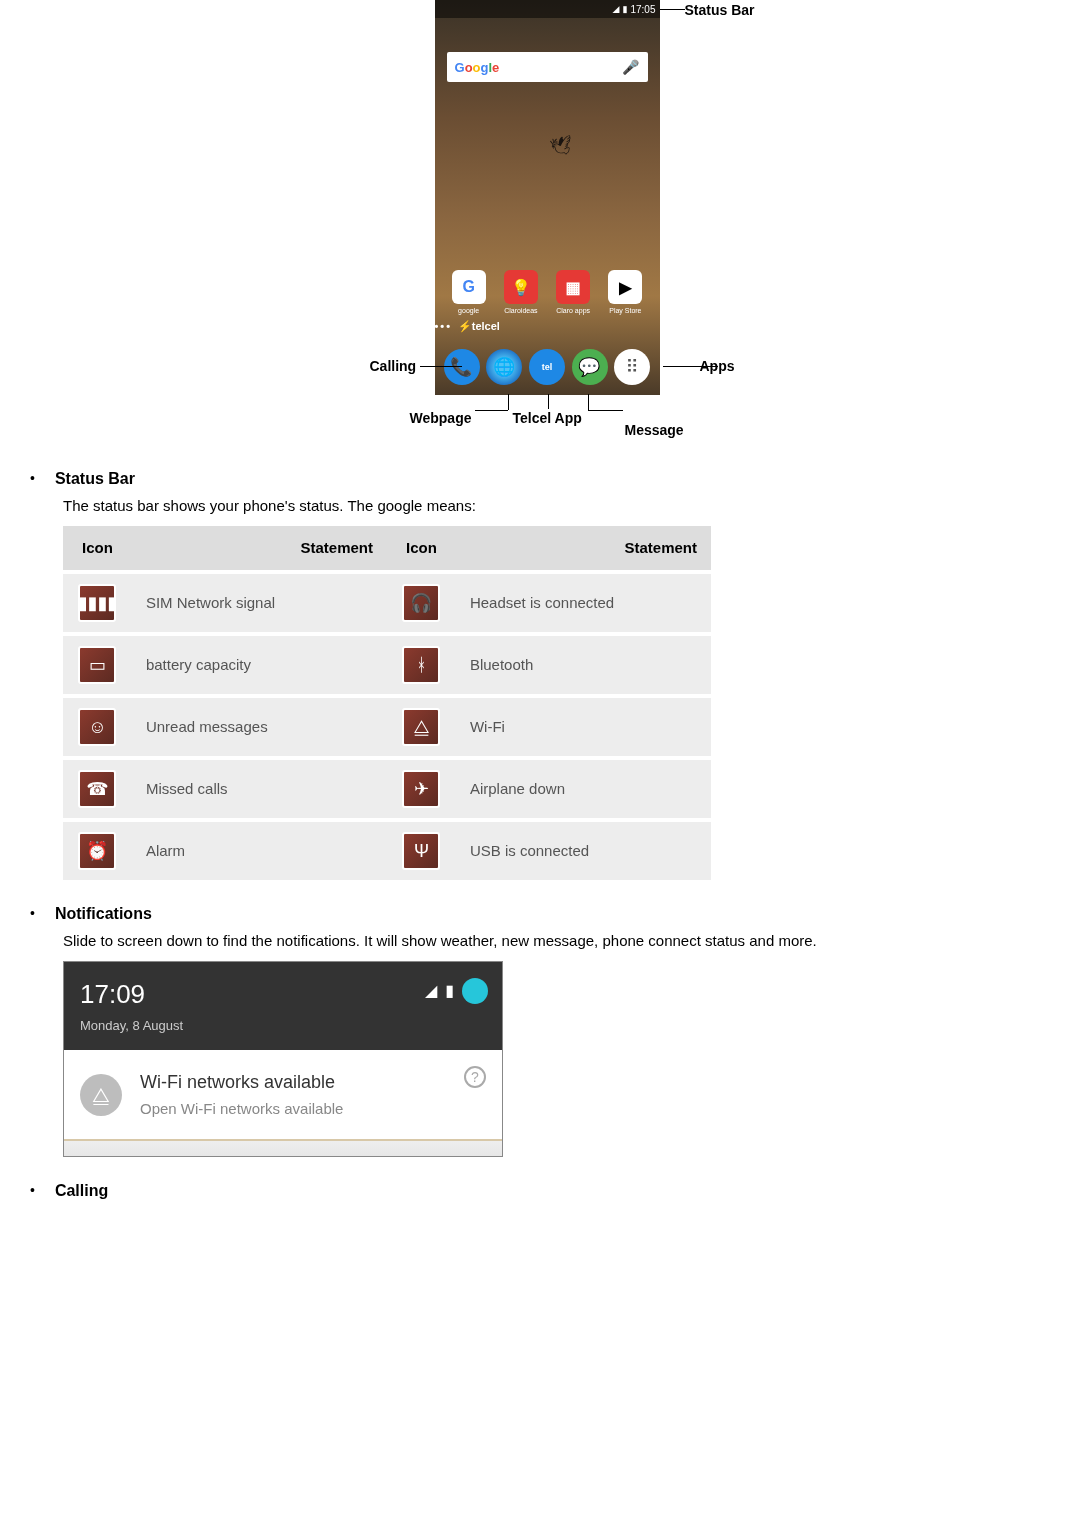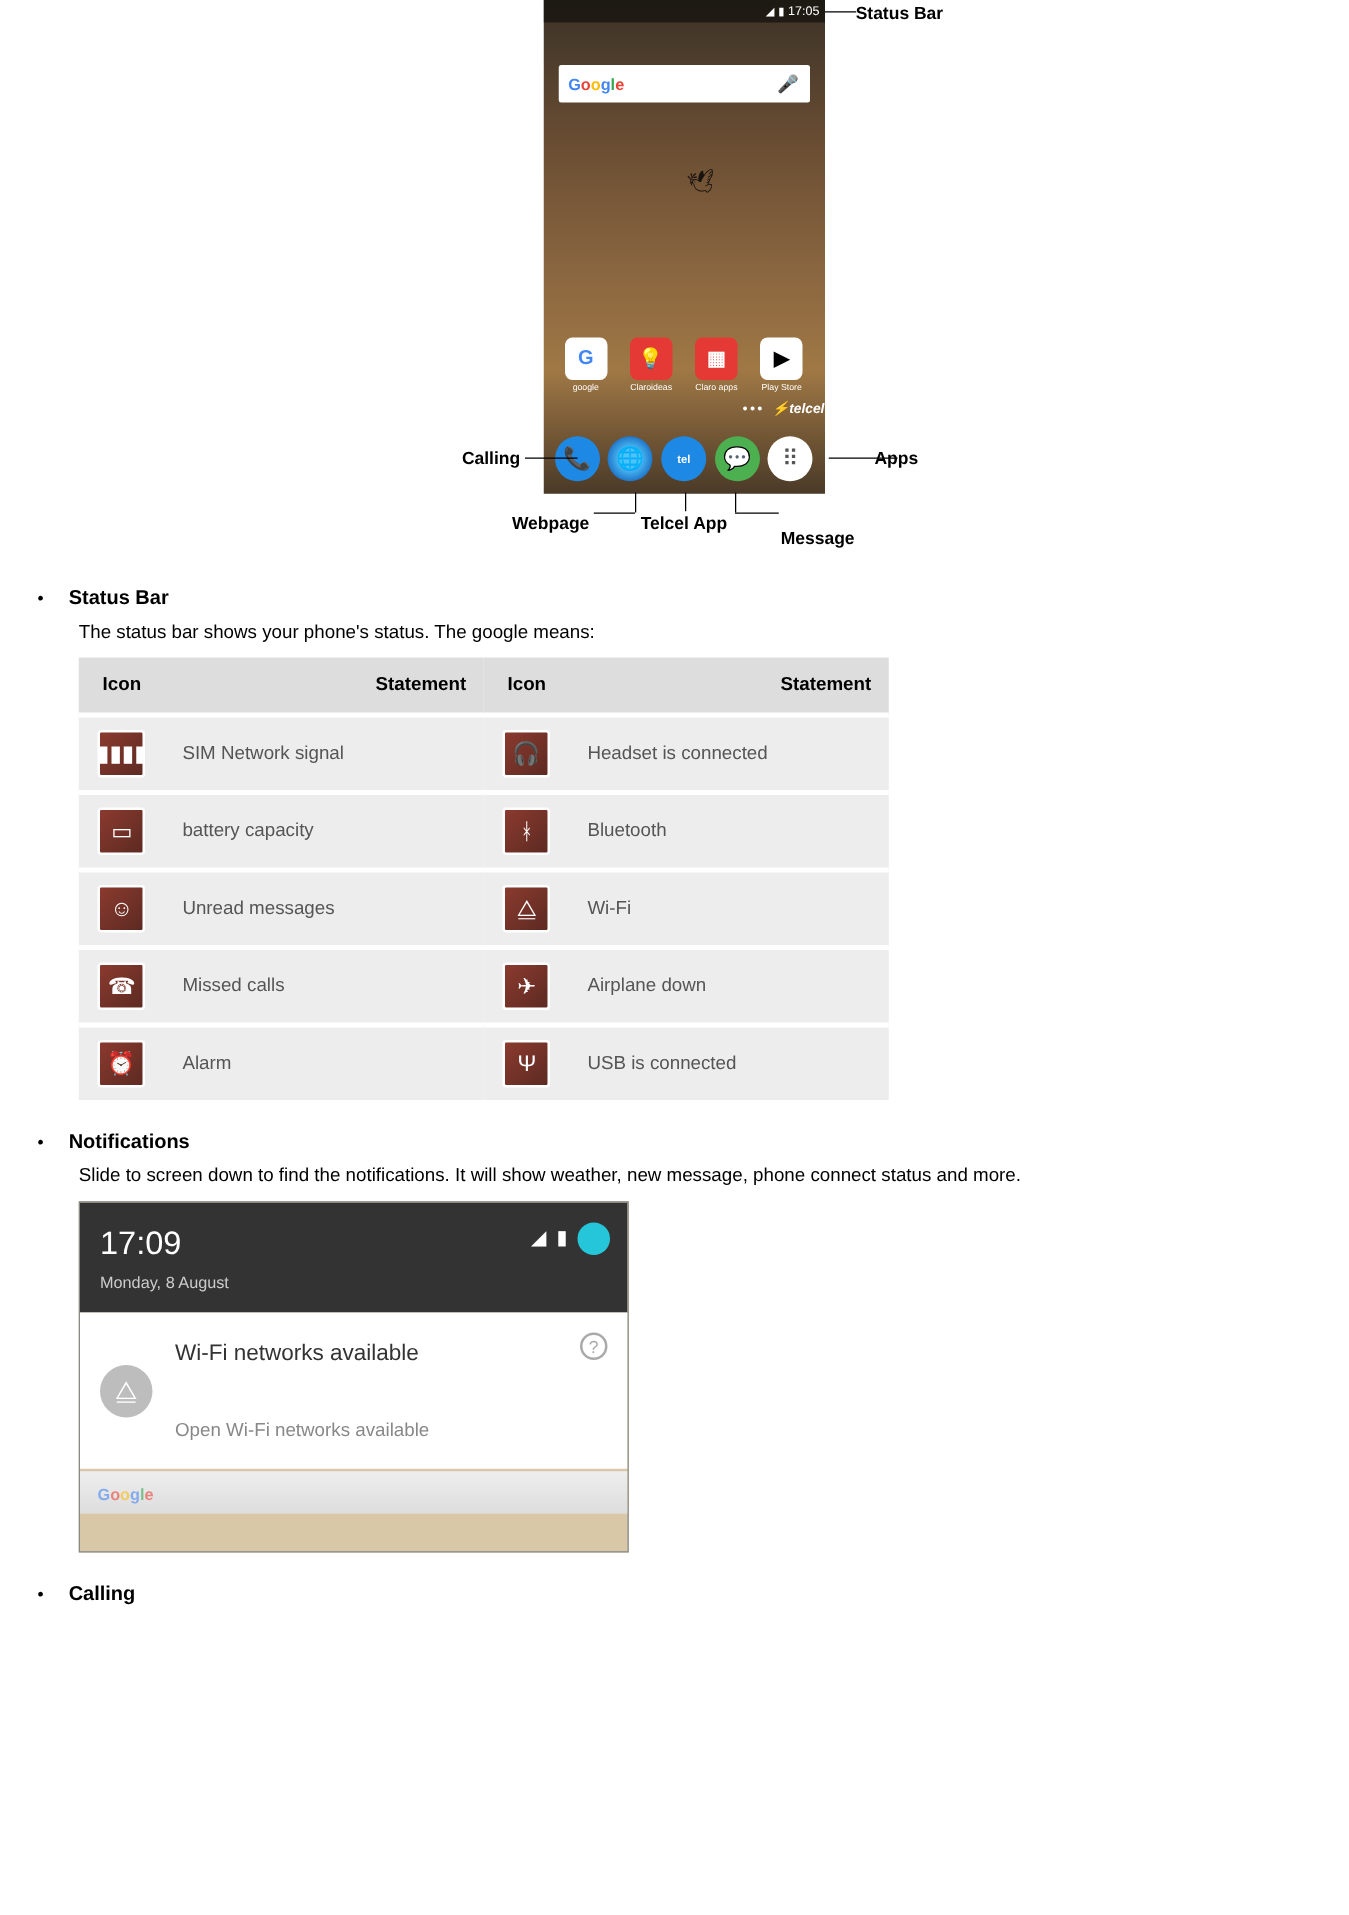--- a/index.html
+++ b/index.html
@@ -15,21 +15,21 @@
     .google-text { font-weight: bold; font-size: 13px; }
     .g-b{color:#4285f4}.g-r{color:#ea4335}.g-y{color:#fbbc05}.g-g{color:#34a853}
     .mic-icon { margin-left: auto; color: #4285f4; font-size: 14px; }
     .bird { position: absolute; top: 135px; left: 115px; color: #1a1410; font-size: 18px; transform: rotate(-10deg); }
 
     .app-row { position: absolute; top: 270px; left: 0; right: 0; display: flex; justify-content: space-around; padding: 0 8px; }
     .app-ic { display: flex; flex-direction: column; align-items: center; gap: 3px; }
     .app-ic-bg { width: 34px; height: 34px; border-radius: 6px; background: #fff; display:flex;align-items:center;justify-content:center;font-size:16px;font-weight:bold; }
     .app-ic-bg.red { background: #e53935; color:#fff; }
     .app-lbl { font-size: 7px; color: #fff; }
-    .telcel-brand { position: absolute; top: 320px; left: 0; right: 0; text-align: right; color: #fff; font-size: 11px; font-style: italic; font-weight: bold; }
+    .telcel-brand { position: absolute; top: 320px; left: 0; right: 0; text-align: left; color: #fff; font-size: 11px; font-weight: bold; }
     .dots3 { letter-spacing: 2px; margin-right: 6px; }
 
     .dock { position: absolute; bottom: 0; left: 0; right: 0; height: 56px; display: flex; justify-content: space-around; align-items: center; padding: 0 6px; }
     .dock-ic { width: 36px; height: 36px; border-radius: 50%; display: flex; align-items: center; justify-content: center; font-size: 18px; color: #fff; }
     .dock-ic.phone { background: #1e88e5; }
     .dock-ic.globe { background: radial-gradient(circle,#4fc3f7 30%,#1565c0 80%); }
     .dock-ic.telcel { background: #1e88e5; font-size:9px; font-weight:bold; }
     .dock-ic.msg { background: #4caf50; }
     .dock-ic.apps { background: #fff; color: #555; }
 
@@ -64,31 +64,31 @@
     th, td { text-align: left; padding: 10px 14px; font-size: 15px; }
     thead th { background: #ddd; font-weight: bold; text-align: center; }
     thead th.stmt { text-align: right; padding-left: 45px;}
     tbody tr { background: #ededed; }
     tbody tr td { border-top: 4px solid #fff; }
     td.icon-cell { width: 70px; text-align: center; }
     td.stmt-cell { width: 300px; color: #555; }
     .tbl-icon { display: inline-flex; width: 38px; height: 38px; background: linear-gradient(135deg,#8b3a2e,#5c2a22); border:2px solid #fff; align-items: center; justify-content: center; color: #fff; font-size: 18px; border-radius:3px;}
 
     
-    .notif-panel { width: 440px; height: 281px; border: 1px solid #888; margin-top: 8px; position: relative; background: #d8c8a8; overflow:hidden;}
+    .notif-panel { width: 440px; height: 196px; border: 1px solid #888; margin-top: 8px; position: relative; background: #d8c8a8; overflow:hidden;}
     .notif-top { background: #333; color: #fff; padding: 12px 16px 14px; }
     .notif-time { font-size: 26px; font-weight: 300; }
     .notif-date { font-size: 13px; color: #ccc; }
     .notif-status-icons { position: absolute; top: 16px; right: 14px; display:flex; gap:8px; align-items:center;}
     .ni-sig, .ni-bat { color:#fff; font-size:16px;}
     .ni-avatar { width:26px;height:26px;border-radius:50%;background:#26c6da;display:inline-block;}
     .notif-card { background: #fff; margin: 0; padding: 18px 16px; display: flex; align-items: center; gap: 18px; position:relative;}
     .wifi-circle { width: 42px; height: 42px; border-radius: 50%; background: #bdbdbd; display:flex;align-items:center;justify-content:center;color:#fff;font-size:20px;}
     .notif-text .l1 { font-size: 18px; color: #333; }
-    .notif-text .l2 { font-size: 15px; color: #888; margin-top: 36px; }
+    .notif-text .l2 { font-size: 15px; color: #888; }
     .notif-q { position:absolute; right:16px; top:16px; width:22px;height:22px;border-radius:50%;border:2px solid #aaa;color:#aaa;display:flex;align-items:center;justify-content:center;font-size:14px;}
     .notif-peek { height: 34px; background: linear-gradient(#eee,#ddd); margin-top:2px;}
     .google-peek { padding: 6px 14px; font-size: 16px; opacity:0.6;}
   </style>
 </head>
 <body>
 
 <div class="content">
 
   <div class="phone-diagram">

